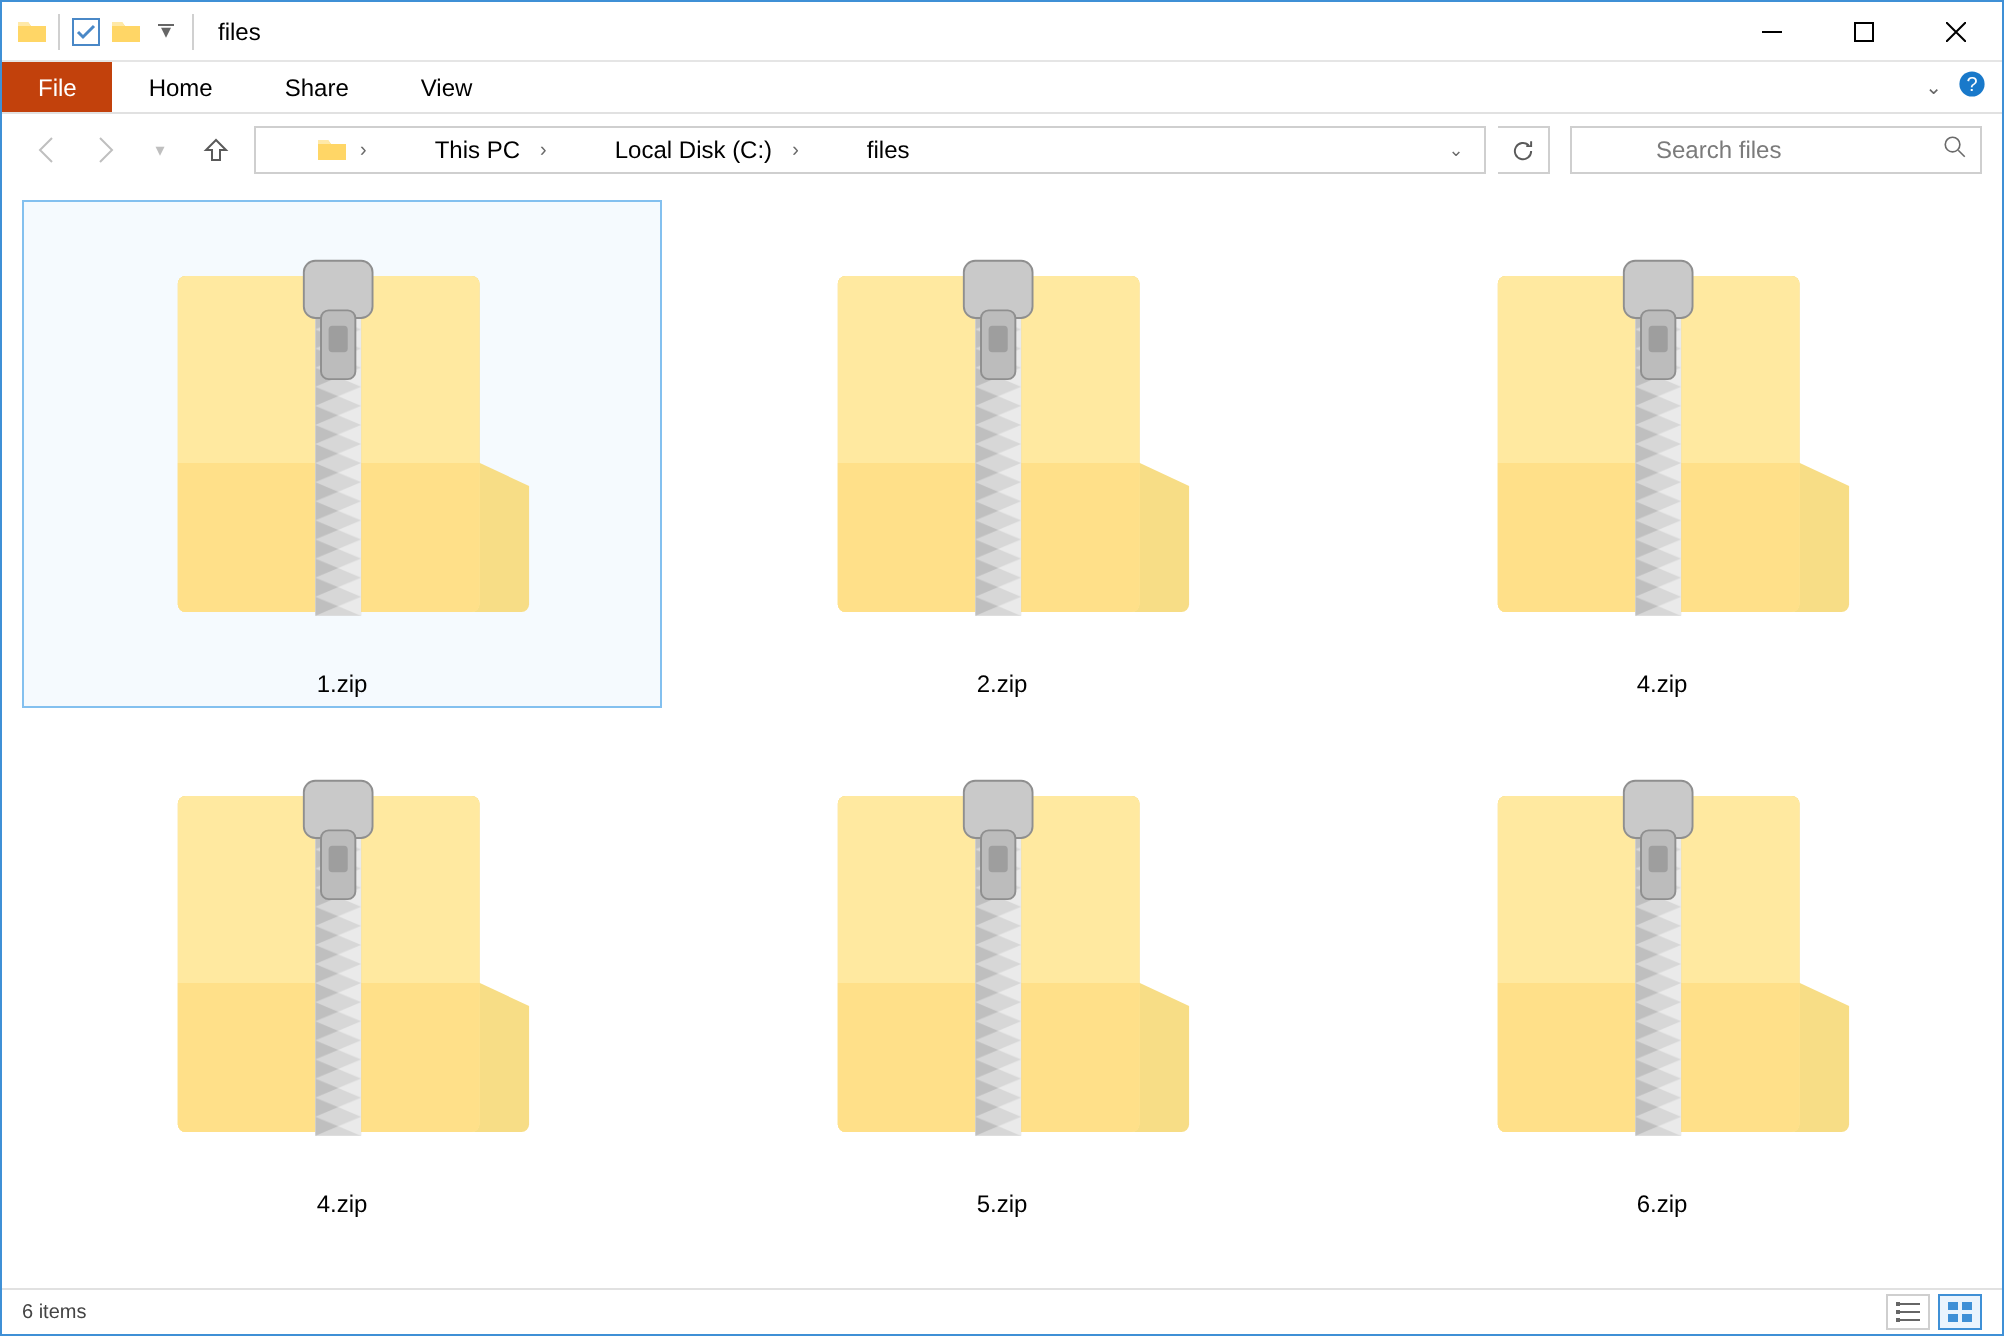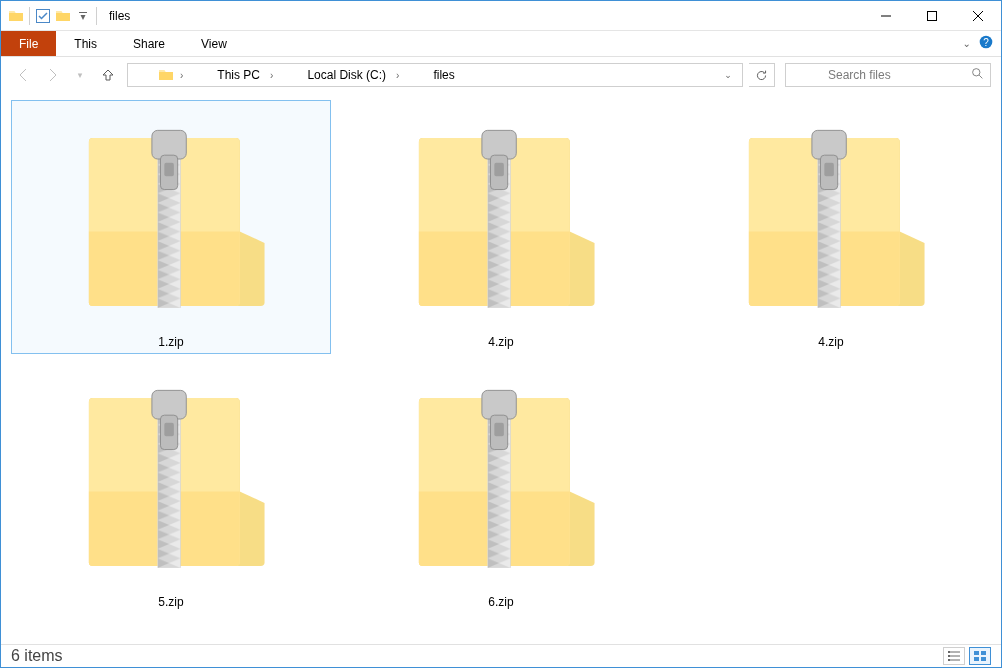--- a/index.html
+++ b/index.html
@@ -40,21 +40,21 @@
   .grid { display: grid; grid-template-columns: repeat(3, 1fr); padding: 4px 10px; column-gap: 10px; row-gap: 6px; }
   .item { display: flex; flex-direction: column; align-items: center; padding: 2px; border: 1px solid transparent; }
   .item.selected { border: 1px solid #83c0ef; background: rgba(131,192,239,0.08); }
   .item .thumb { width: 244px; height: 228px; display:flex; align-items:flex-end; justify-content:center; padding-bottom:4px; }
   .item .label { font-size: 12px; padding: 4px 0 2px 0; }
 
   
   .zip-icon { width: 210px; height: 210px; }
 
   
-  .statusbar { position: absolute; bottom: 0; left: 0; right: 0; height: 23px; border-top: 1px solid #e1e1e1; display: flex; align-items: center; padding: 0 10px; font-size: 16px; color: #444; }
+  .statusbar { position: absolute; bottom: 0; left: 0; right: 0; height: 23px; border-top: 1px solid #e1e1e1; display: flex; align-items: center; padding: 0 10px; font-size: 10px; color: #444; }
   .statusbar .right { margin-left: auto; display: flex; gap: 4px; }
   .view-btn { width: 22px; height: 18px; border: 1px solid #cfcfcf; display:flex;align-items:center;justify-content:center; }
   .view-btn.active { border-color: #3f90d6; background:#eaf4fd; }
 
   
   .mini-folder { width:16px; height:16px; }
 
 </style>
 </head>
 <body>
@@ -101,21 +101,21 @@
     <div class="win-btn close">
       <svg width="10" height="10" viewBox="0 0 10 10">
           <path d="M0 0l10 10M10 0L0 10" stroke="#000" stroke-width="1"></path>
         </svg>
     </div>
   </div>
 </div>
 
 <div class="ribbon">
   <div class="file-tab">File</div>
-  <div class="tab">This</div>
+  <div class="tab">Home</div>
   <div class="tab">Share</div>
   <div class="tab">View</div>
   <div class="ribbon-right">
     <span style="color:#666;font-size:10px;">⌄</span>
     <span>
       <svg width="14" height="14" viewBox="0 0 14 14">
           <circle cx="7" cy="7" r="6.3" fill="#1979ca"></circle>
           <text x="7" y="10.5" text-anchor="middle" fill="#fff" font-size="10" font-family="Segoe UI">?</text>
         </svg>
     </span>
@@ -227,20 +227,49 @@
     <rect x="103" y="48" width="10" height="14" rx="2" fill="#9e9e9e"></rect>
   </g>
   <defs>
     <pattern id="teeth" x="0" y="0" width="24" height="10" patternUnits="userSpaceOnUse">
       <path d="M0 0 L12 5 L0 10 Z" fill="#bfbfbf"></path>
       <path d="M24 0 L12 5 L24 10 Z" fill="#eaeaea"></path>
     </pattern>
   </defs>
 </svg>
 </div>
+        <div class="label">2.zip</div>
+      </div>
+      <div class="item">
+        <div class="thumb">
+<svg class="zip-icon" viewBox="0 0 220 220">
+
+  <path fill="#f2d36b" d="M28 22 h150 a4 4 0 0 1 4 4 v168 a4 4 0 0 1 -4 4 h-150 a4 4 0 0 1 -4 -4 v-168 a4 4 0 0 1 4 -4 z"></path>
+
+  <path fill="#f7dd86" d="M178 118 l30 14 v62 a4 4 0 0 1 -4 4 h-26 z"></path>
+
+  <path fill="#ffe9a0" d="M28 22 h150 a4 4 0 0 1 4 4 v168 a4 4 0 0 1 -4 4 h-150 a4 4 0 0 1 -4 -4 v-168 a4 4 0 0 1 4 -4 z"></path>
+  <path fill="#ffe089" d="M24 120 h158 v74 a4 4 0 0 1 -4 4 h-150 a4 4 0 0 1 -4 -4 z"></path>
+
+  <rect x="96" y="18" width="24" height="182" fill="#d7d7d7"></rect>
+  <rect x="96" y="18" width="24" height="182" fill="url(#teeth)"></rect>
+
+  <g>
+    <rect x="90" y="14" width="36" height="30" rx="6" fill="#c9c9c9" stroke="#8f8f8f"></rect>
+    <rect x="99" y="40" width="18" height="36" rx="4" fill="#bcbcbc" stroke="#8f8f8f"></rect>
+    <rect x="103" y="48" width="10" height="14" rx="2" fill="#9e9e9e"></rect>
+  </g>
+  <defs>
+    <pattern id="teeth" x="0" y="0" width="24" height="10" patternUnits="userSpaceOnUse">
+      <path d="M0 0 L12 5 L0 10 Z" fill="#bfbfbf"></path>
+      <path d="M24 0 L12 5 L24 10 Z" fill="#eaeaea"></path>
+    </pattern>
+  </defs>
+</svg>
+</div>
         <div class="label">4.zip</div>
       </div>
       <div class="item">
         <div class="thumb">
 <svg class="zip-icon" viewBox="0 0 220 220">
 
   <path fill="#f2d36b" d="M28 22 h150 a4 4 0 0 1 4 4 v168 a4 4 0 0 1 -4 4 h-150 a4 4 0 0 1 -4 -4 v-168 a4 4 0 0 1 4 -4 z"></path>
 
   <path fill="#f7dd86" d="M178 118 l30 14 v62 a4 4 0 0 1 -4 4 h-26 z"></path>
 

